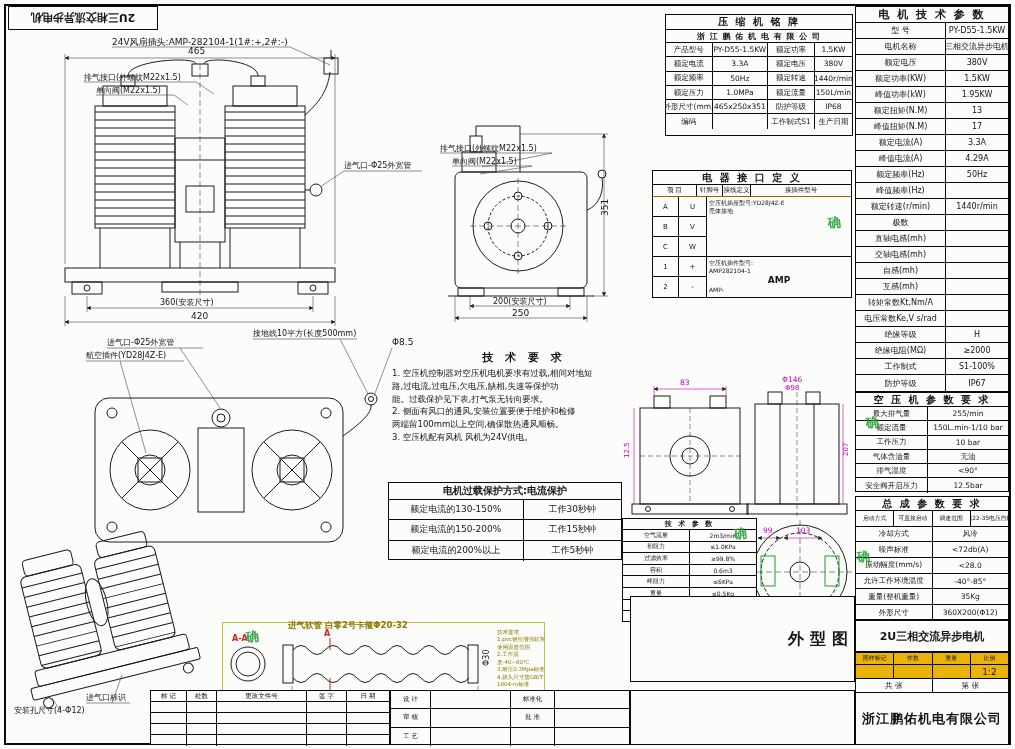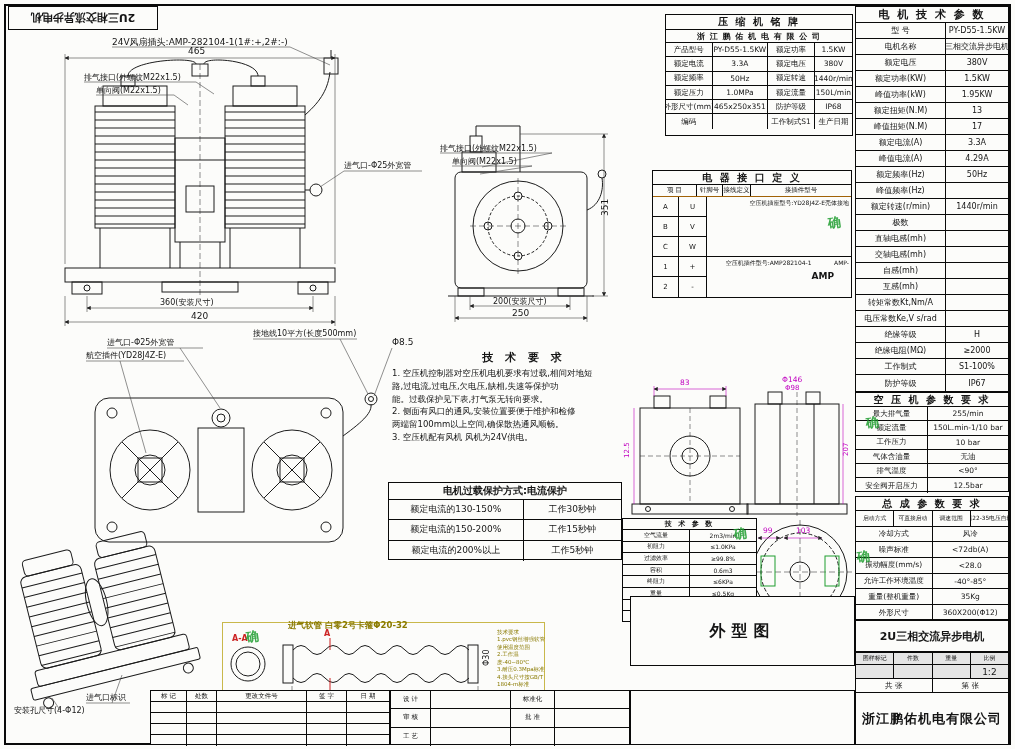--- a/index.html
+++ b/index.html
@@ -49,31 +49,31 @@
 .if-head>div:last-child{border-right:none}
 .c1{flex:0 0 44px}.c2{flex:0 0 26px}.c3{flex:0 0 28px}.c4{flex:1;min-width:0}
 .if-body{display:flex;height:100px}
 .ifcol{display:flex;flex-direction:column;border-right:1px solid #0a0a0a}
 .ifcol:last-child{border-right:none}
 .pin{height:20px;border-bottom:1px solid #0a0a0a;display:flex;align-items:center;justify-content:center}
 .pin:last-child{border-bottom:none}
 .gcell{display:flex;align-items:center;justify-content:center;text-align:center;padding:1px}
 .g-motor{height:60px;border-bottom:1px solid #0a0a0a}
 .g-fan{height:40px}
-.conn{flex-direction:row;font-size:6px;line-height:1.3;justify-content:flex-end;align-items:flex-start;padding:2px;white-space:normal}
+.conn{flex-direction:column;font-size:6px;line-height:1.3;justify-content:flex-start;align-items:flex-start;padding:2px;white-space:normal}
 .amp-big{font-weight:bold;font-size:9px;align-self:center}
 .techreq{left:392px;top:350px;width:264px}
 .techreq .t{text-align:center;font-weight:bold;font-size:11px;letter-spacing:4px}
 .techreq .b{font-size:8.5px;line-height:1.5;white-space:pre-line;margin-top:2px}
 .hosebox{left:222px;top:622px;width:323px;height:90px;border:1px solid #c9b84a;z-index:2}
 .hosetitle{left:288px;top:620px;font-size:8.5px;color:#8a7a00;font-weight:bold}
 .hosenotes{left:497px;top:629px;width:52px;font-size:5.5px;color:#8a7a00;white-space:pre-line;line-height:1.35}
-.tb-outline{left:630px;top:596px;width:225px;height:70px;border:1.3px solid #0a0a0a;display:flex;align-items:center;justify-content:center;font-size:16px;letter-spacing:6px;font-weight:bold;background:#fcfcfa}
+.tb-outline{left:630px;top:596px;width:225px;height:86px;border:1.3px solid #0a0a0a;display:flex;align-items:center;justify-content:flex-end;font-size:16px;letter-spacing:6px;font-weight:bold;background:#fcfcfa}
 .tb-prod{left:855px;top:620px;width:154px;height:32px;border:1.3px solid #0a0a0a;display:flex;align-items:center;justify-content:center;font-size:11px;font-weight:bold;background:#fcfcfa}
-.tb-info{left:855px;top:652px;width:154px;border:1.3px solid #0a0a0a;background:#e5e5e5}
+.tb-info{left:855px;top:652px;width:154px;border:1.3px solid #0a0a0a;background:#eab308}
 .tb-info .trow:nth-child(1){height:12px;font-size:6px}
 .tb-info .trow:nth-child(2){height:14px;font-size:9px}
 .tb-sheet{left:855px;top:678px;width:154px;border:1.3px solid #0a0a0a;background:#fcfcfa;font-size:7.5px}
 .tb-sheet .trow{height:14px}
 .tb-comp2{left:855px;top:692px;width:154px;height:53px;border:1.3px solid #0a0a0a;display:flex;align-items:center;justify-content:center;font-size:13px;font-weight:bold;letter-spacing:1px;background:#fcfcfa}
 .rev{left:150px;top:690px;width:240px;height:55px;font-size:6.5px}
 .rev .trow{height:11px}
 .rev .tcell:nth-child(1){flex:0 0 36px}
 .rev .tcell:nth-child(2){flex:0 0 30px}
 .rev .tcell:nth-child(3){flex:0 0 90px}

